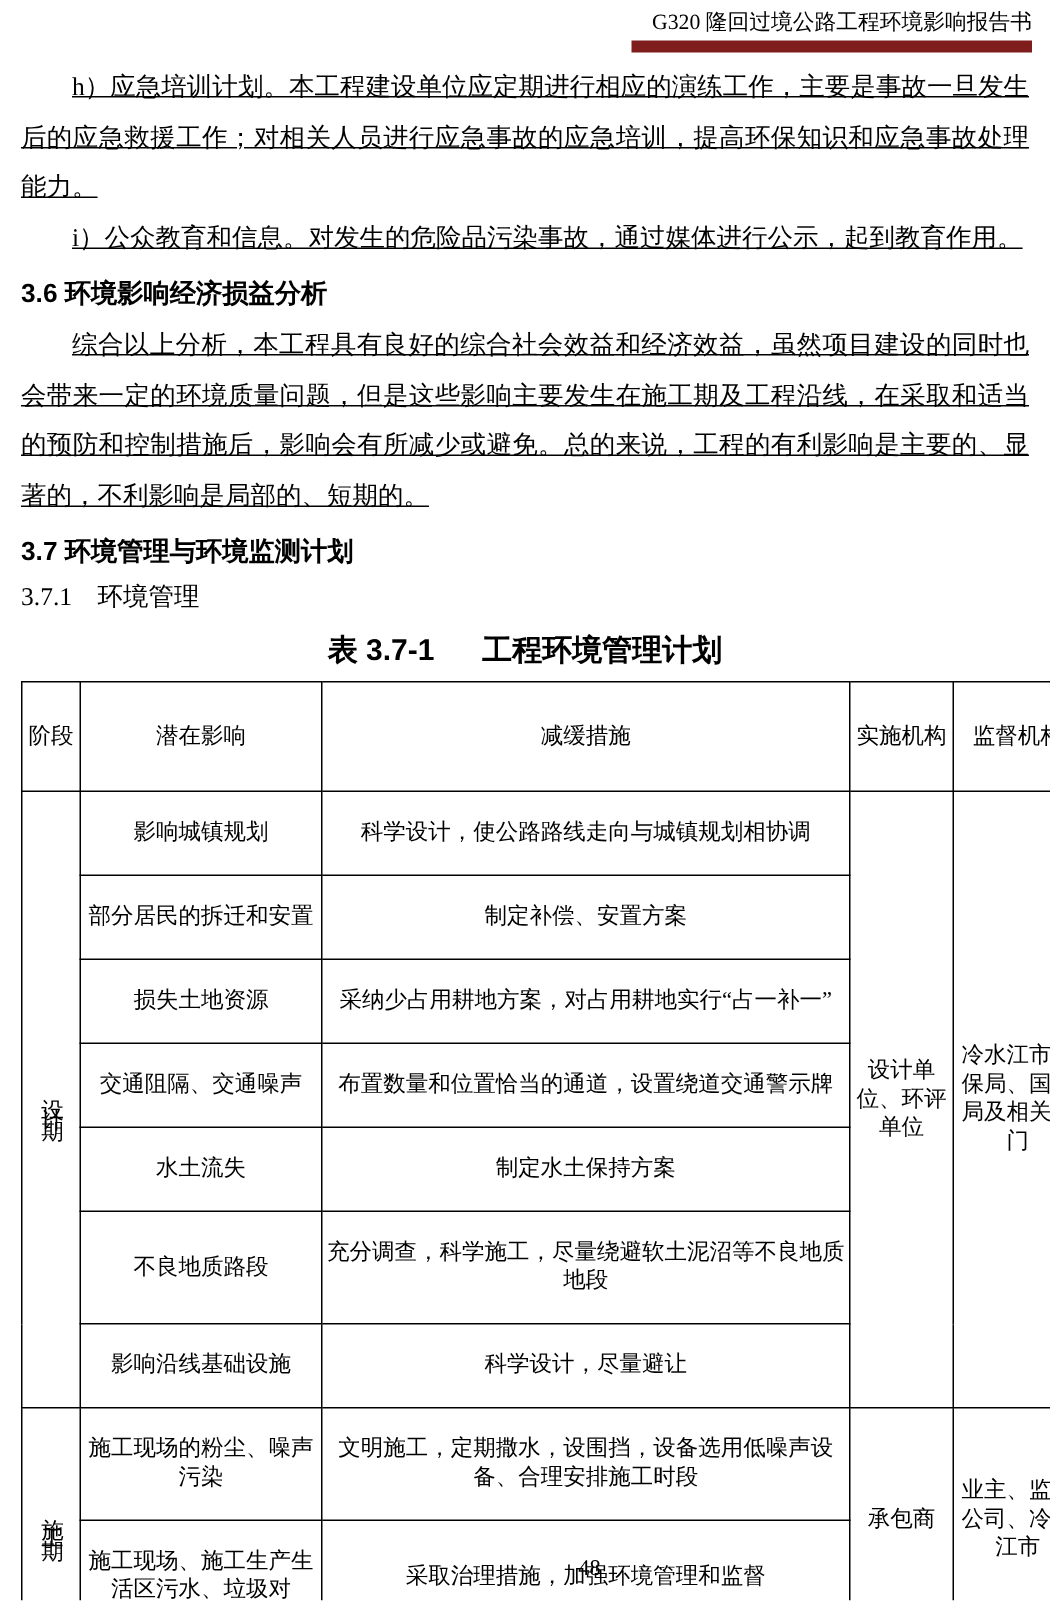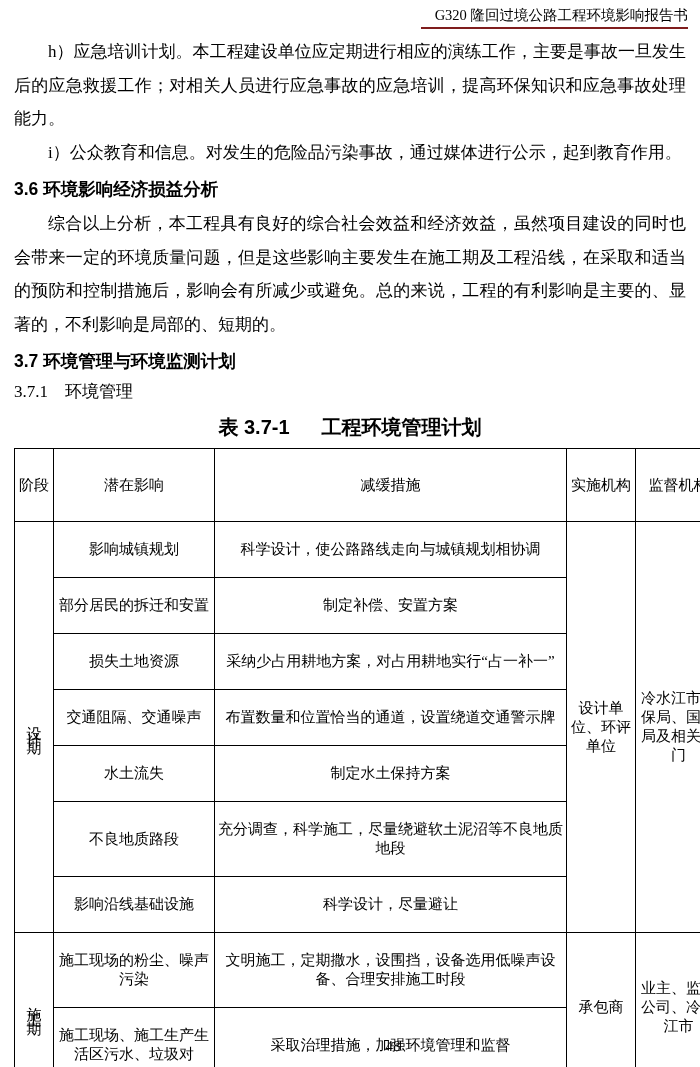--- a/index.html
+++ b/index.html
@@ -14,31 +14,31 @@
     box-sizing: border-box;
   }
   .page-header {
     text-align: right;
     padding: 6px 12px 0 14px;
   }
   .header-title {
     display: inline-block;
     font-size: 14.5px;
     line-height: 17px;
-    border-bottom: 2px solid #7f1d1d;
+    border-bottom: 8px solid #7f1d1d;
     padding: 0 0 3px 14px;
   }
   .content { margin: 6px 14px 0 14px; }
   .para {
     font-size: 17px;
     line-height: 33.5px;
     text-align: justify;
     margin: 0;
   }
-  .indent { text-indent: 2em; }
+  .indent { text-indent: 2em; text-decoration: underline; }
   .section-heading {
     font-family: "Liberation Sans", "DejaVu Sans", sans-serif;
     font-size: 17.5px;
     font-weight: bold;
     line-height: 24px;
     margin: 8px 0 6px 0;
   }
   .subsection-heading {
     font-family: "Liberation Serif", "DejaVu Serif", serif;
     font-size: 17px;

